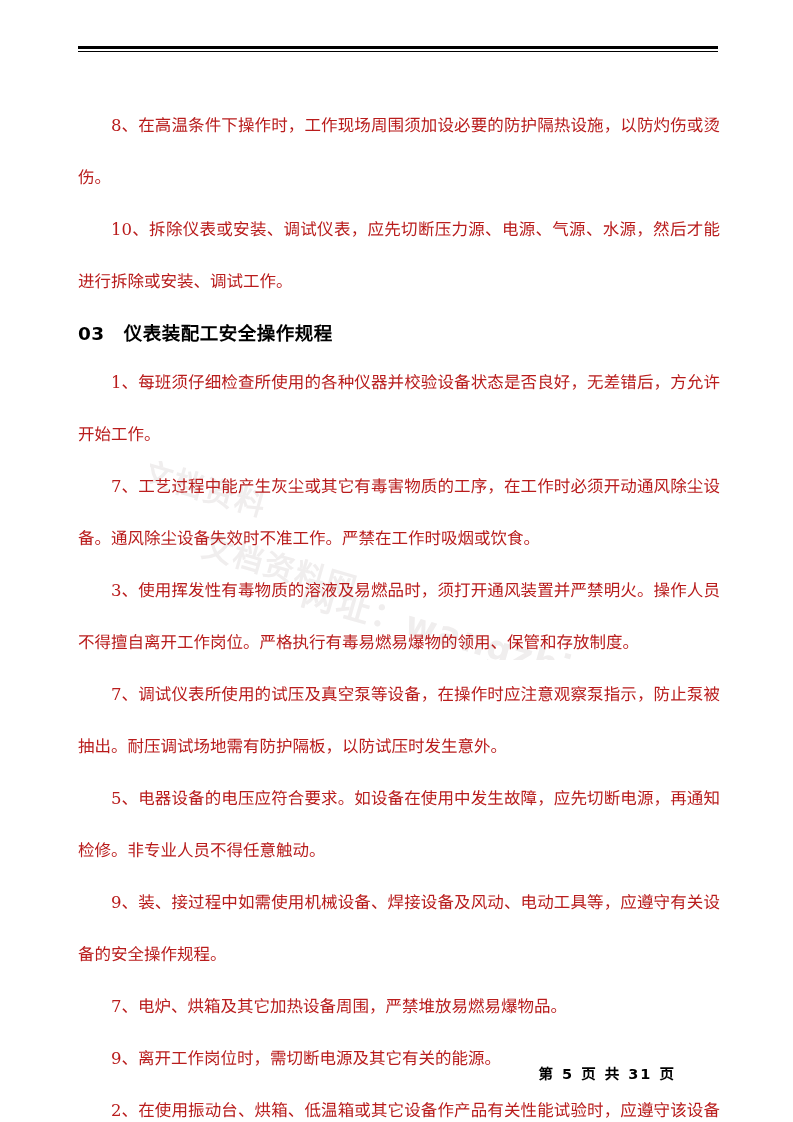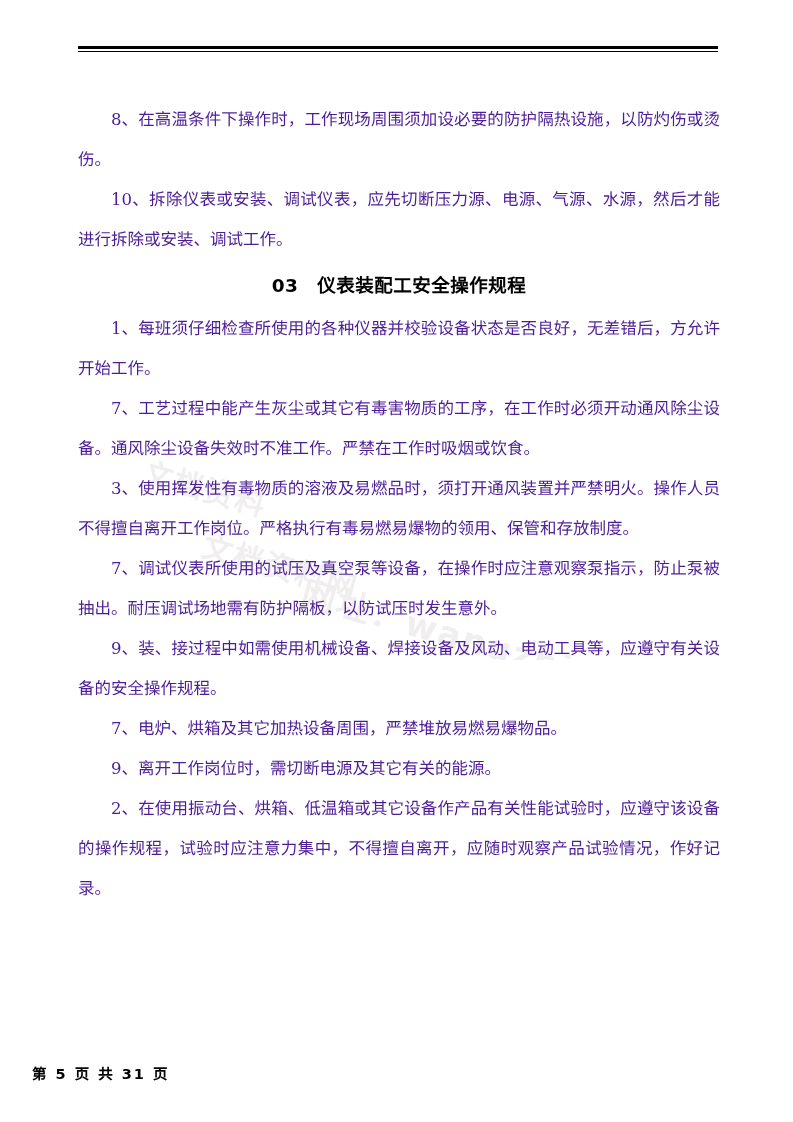--- a/index.html
+++ b/index.html
@@ -80,49 +80,48 @@
     left: 78px;
     top: 100px;
     width: 642px;
     z-index: 1;
   }
 
   p.para {
     margin: 0;
     font-family: "DejaVu Serif", "Liberation Serif", serif;
     font-size: 16.5px;
-    line-height: 40px;
-    color: #4c1d95;
+    line-height: 52px;
+    color: #b91c1c;
     text-align: justify;
     text-justify: inter-ideograph;
     text-indent: 2em;
     word-break: break-all;
   }
 
   h2.section-title {
     margin: 0;
     padding: 9px 0 6px 0;
     font-family: "DejaVu Sans", "Liberation Sans", sans-serif;
     font-size: 18.5px;
     line-height: 34px;
     font-weight: bold;
     color: #000000;
-    text-align: center;
+    text-align: left;
     letter-spacing: 0.5px;
   }
 
   
   .footer {
     position: absolute;
     left: 0;
     top: 1062px;
     width: 676px;
-    text-align: left;
+    text-align: right;
     z-index: 2;
-    padding-left: 32px;
   }
   .footer .page-num {
     font-family: "DejaVu Sans", "Liberation Sans", sans-serif;
     font-size: 14.5px;
     font-weight: bold;
     color: #000000;
     letter-spacing: 2px;
   }
 </style>
 </head>
@@ -143,20 +142,21 @@
   </div>
 
   <div class="body-area" id="body-area">
       <p class="para">8、在高温条件下操作时，工作现场周围须加设必要的防护隔热设施，以防灼伤或烫伤。</p>
       <p class="para">10、拆除仪表或安装、调试仪表，应先切断压力源、电源、气源、水源，然后才能进行拆除或安装、调试工作。</p>
       <h2 class="section-title">03　仪表装配工安全操作规程</h2>
       <p class="para">1、每班须仔细检查所使用的各种仪器并校验设备状态是否良好，无差错后，方允许开始工作。</p>
       <p class="para">7、工艺过程中能产生灰尘或其它有毒害物质的工序，在工作时必须开动通风除尘设备。通风除尘设备失效时不准工作。严禁在工作时吸烟或饮食。</p>
       <p class="para">3、使用挥发性有毒物质的溶液及易燃品时，须打开通风装置并严禁明火。操作人员不得擅自离开工作岗位。严格执行有毒易燃易爆物的领用、保管和存放制度。</p>
       <p class="para">7、调试仪表所使用的试压及真空泵等设备，在操作时应注意观察泵指示，防止泵被抽出。耐压调试场地需有防护隔板，以防试压时发生意外。</p>
+      <p class="para">5、电器设备的电压应符合要求。如设备在使用中发生故障，应先切断电源，再通知检修。非专业人员不得任意触动。</p>
       <p class="para">9、装、接过程中如需使用机械设备、焊接设备及风动、电动工具等，应遵守有关设备的安全操作规程。</p>
       <p class="para">7、电炉、烘箱及其它加热设备周围，严禁堆放易燃易爆物品。</p>
       <p class="para">9、离开工作岗位时，需切断电源及其它有关的能源。</p>
       <p class="para">2、在使用振动台、烘箱、低温箱或其它设备作产品有关性能试验时，应遵守该设备的操作规程，试验时应注意力集中，不得擅自离开，应随时观察产品试验情况，作好记录。</p>
     </div>
 
   <div class="footer">
     <span class="page-num">第 5 页 共 31 页</span>
   </div>
 

